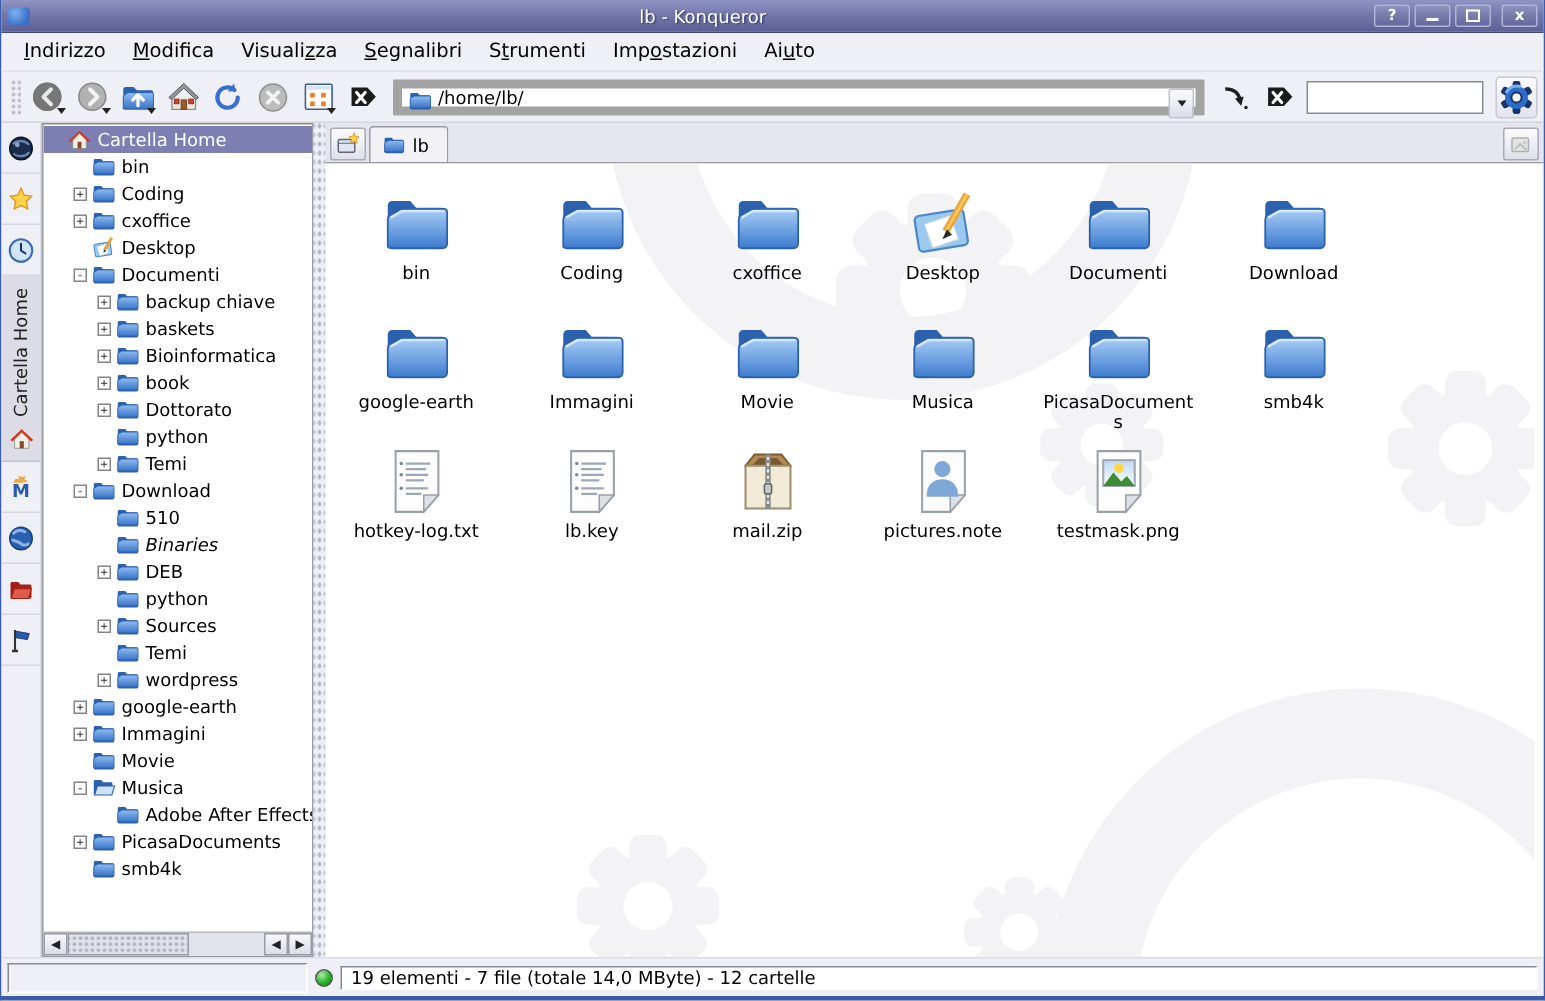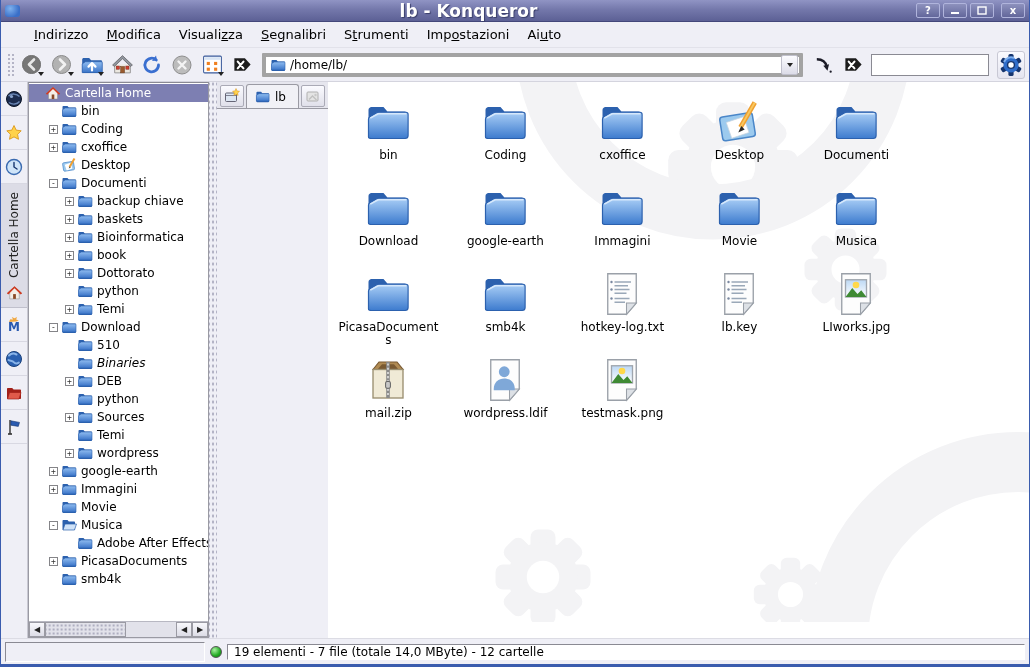--- a/index.html
+++ b/index.html
@@ -9,44 +9,44 @@
   #window { width:1030px; height:667px; display:flex; flex-direction:column;
     border-left:1px solid #3a5cae; border-right:1px solid #3a5cae; border-bottom:3px solid #3a5cae;
     background:#efeff6; }
 
   
   #titlebar { height:22px; flex:0 0 22px; display:flex; align-items:center;
     background:linear-gradient(to bottom,#9094c4 0%,#7478ab 45%,#5c6095 100%);
     border-bottom:1px solid #43477a; padding:0 4px; }
   #titlebar .appicon { width:15px; height:12px; border-radius:3px;
     background:radial-gradient(circle at 35% 30%,#7fb2ee,#3a6fc8 70%); margin-right:4px; }
-  #titlebar .title { flex:1; text-align:center; color:#fff; font-weight:bold; font-size:17px;
+  #titlebar .title { flex:1; text-align:center; color:#fff; font-weight:normal; font-size:12px;
     text-shadow:1px 1px 1px #3a3e6a; }
   .winbtn { width:24px; height:15px; margin-left:3px; border:1px solid #b0b4dc; border-radius:2px;
     background:linear-gradient(to bottom,#8d91bd,#63679b); color:#fff; font-size:10px; font-weight:bold;
     display:flex; align-items:center; justify-content:center; line-height:1; }
   .winbtn svg { display:block; }
 
   
   #menubar { height:26px; flex:0 0 26px; display:flex; align-items:center; background:#efeff6;
-    padding-left:24px; border-bottom:1px solid #e2e2ea; }
+    padding-left:6px; border-bottom:1px solid #e2e2ea; }
   .menu-item { padding:4px 9px; font-size:13px; cursor:default; }
   .menu-item u { text-decoration:underline; }
 
   
   #toolbar { height:34px; flex:0 0 34px; display:flex; align-items:center; background:#efeff6;
     border-bottom:1px solid #d4d4de; padding:0 4px; gap:2px; }
   .tb-handle { width:7px; height:24px; margin:0 2px;
     background-image:radial-gradient(#b4b4c6 1px, transparent 1.2px); background-size:4px 4px; }
   .tb-btn { width:28px; height:28px; display:flex; align-items:center; justify-content:center;
     position:relative; border-radius:3px; }
   .tb-btn .dd { position:absolute; right:2px; bottom:3px; width:0; height:0;
     border-left:3px solid transparent; border-right:3px solid transparent; border-top:4px solid #222; }
-  #locationbar { flex:1; display:flex; align-items:center; height:24px; margin:0 4px;
-    background:#fff; border:4px solid #a3a3a3; border-radius:1px; }
+  #locationbar { flex:1; display:flex; height:24px; margin:0 4px;
+    background:#fff; border:6px solid #a3a3a3; border-radius:1px; }
   #locationbar .loc-icon { margin:0 4px; }
   #locationbar input { flex:1; border:none; outline:none; font:12px "DejaVu Sans",sans-serif; background:transparent; }
   #locationbar .combo-arrow { width:17px; height:20px; margin-right:1px; border:1px solid #c0c0cc;
     border-radius:2px; background:linear-gradient(#fcfcff,#dcdce8); display:flex; align-items:center; justify-content:center; }
   #locationbar .combo-arrow i { width:0; height:0; border-left:3.5px solid transparent;
     border-right:3.5px solid transparent; border-top:4px solid #222; }
   #searchbox { width:118px; height:22px; border:1px solid #8a8a93; background:#fff; margin:0 6px 0 2px;
     font:12px "DejaVu Sans",sans-serif; padding:0 4px; outline:none; }
   #throbber { width:28px; height:28px; border:1px solid #c8c8d4; border-radius:3px;
     background:linear-gradient(#fbfbff,#e4e4ef); display:flex; align-items:center; justify-content:center; }
@@ -82,21 +82,21 @@
     background:linear-gradient(#f8f8fc,#dcdce6); border:1px solid #9a9aa3;
     background-image:radial-gradient(#aeaec0 1px, transparent 1.2px); background-size:4px 4px;
     background-position:center; }
 
   
   #splitter { width:8px; flex:0 0 8px; background:#efeff6;
     background-image:radial-gradient(#b4b4c6 1px, transparent 1.2px); background-size:4px 6px;
     background-position:center; }
 
   
-  #main { flex:1; display:flex; flex-direction:row; min-width:0; }
+  #main { flex:1; display:flex; flex-direction:column; min-width:0; }
   #tabbar { height:27px; flex:0 0 27px; display:flex; align-items:flex-end; background:#e6e6ee;
     border-bottom:1px solid #9a9aa3; padding:0 1px; }
   .tab-corner-btn { width:24px; height:22px; margin:0 2px 1px; border:1px solid #aaaab6; border-radius:2px;
     background:linear-gradient(#fbfbff,#e0e0ea); display:flex; align-items:center; justify-content:center; }
   #tab-active { height:24px; display:flex; align-items:center; gap:5px; padding:0 12px 0 8px;
     background:#f1f1f6; border:1px solid #9a9aa3; border-bottom:none; border-radius:3px 3px 0 0; }
   #tabbar .spacer { flex:1; }
 
   #iconview { flex:1; position:relative; background:#fff; overflow:hidden; }
   #watermark { position:absolute; inset:0; z-index:0; }
@@ -834,40 +834,32 @@
               <div class="ic">
                 <svg width="48" height="48">
                   <use href="#sym-text32"></use>
                 </svg>
               </div>
               <div class="lbl">lb.key</div>
             </div>
             <div class="cell">
               <div class="ic">
                 <svg width="48" height="48">
-                  <use href="#sym-image32"></use>
-                </svg>
-              </div>
-              <div class="lbl">LIworks.jpg</div>
-            </div>
-            <div class="cell">
-              <div class="ic">
-                <svg width="48" height="48">
                   <use href="#sym-zip32"></use>
                 </svg>
               </div>
               <div class="lbl">mail.zip</div>
             </div>
             <div class="cell">
               <div class="ic">
                 <svg width="48" height="48">
                   <use href="#sym-vcard32"></use>
                 </svg>
               </div>
-              <div class="lbl">wordpress.ldif</div>
+              <div class="lbl">pictures.note</div>
             </div>
             <div class="cell">
               <div class="ic">
                 <svg width="48" height="48">
                   <use href="#sym-image32"></use>
                 </svg>
               </div>
               <div class="lbl">testmask.png</div>
             </div>
           </div>

